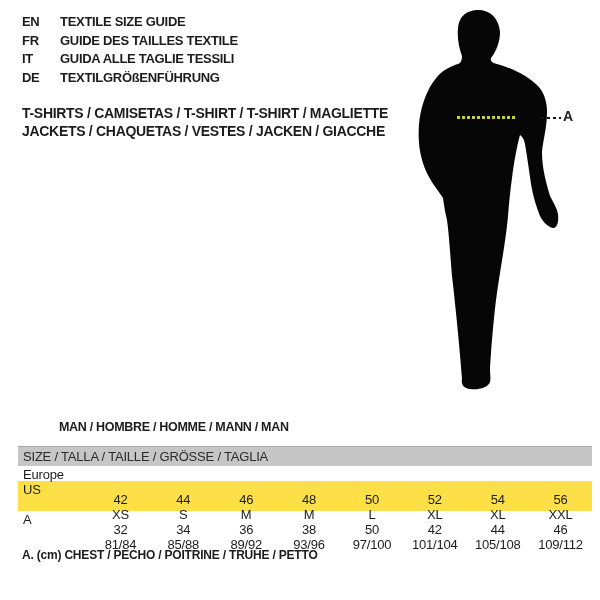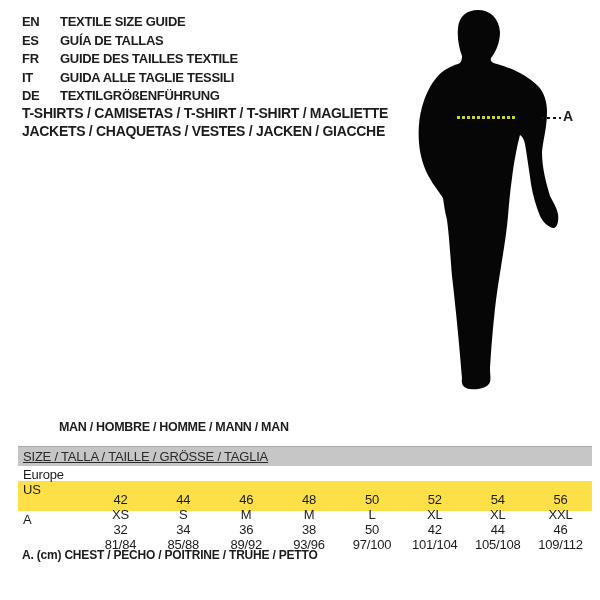--- a/index.html
+++ b/index.html
@@ -26,40 +26,36 @@
     background:repeating-linear-gradient(90deg,#141414 0 3px,transparent 3px 6px);}
   .measure-label{position:absolute;left:563px;top:108px;font-size:14px;font-weight:700;
     letter-spacing:-0.2px;}
   
   .man-title{position:absolute;left:22px;top:420px;font-weight:700;font-size:12.5px;
     letter-spacing:-0.3px;margin-left:37px;}
   
   .size-table{position:absolute;left:18px;top:446px;width:574px;
     font-size:13px;letter-spacing:-0.2px;}
   .thead{height:19px;line-height:19px;background:#c6c6c6;border-top:1px solid #a9a9a9;
-    padding-left:5px;color:#2a2a2a;text-decoration:underline;}
+    padding-left:5px;color:#2a2a2a;}
   .trow{display:flex;height:15px;line-height:17px;}
   .trow.shaded{background:#fde047;}
   .tlabel{flex:0 0 66px;padding-left:5px;}
   .tcell{flex:1;text-align:center;margin-top:25px;}
   
   .footnote{position:absolute;left:22px;top:548px;font-weight:700;font-size:12px;
     letter-spacing:-0.2px;}
 </style>
 </head>
 <body>
 
 <div class="lang-list">
   <div class="lang-row">
     <span class="lang-code">EN</span>
     <span class="lang-label">TEXTILE SIZE GUIDE</span>
-  </div>
-  <div class="lang-row">
-    <span class="lang-code">ES</span>
-    <span class="lang-label">GUÍA DE TALLAS</span>
   </div>
   <div class="lang-row">
     <span class="lang-code">FR</span>
     <span class="lang-label">GUIDE DES TAILLES TEXTILE</span>
   </div>
   <div class="lang-row">
     <span class="lang-code">IT</span>
     <span class="lang-label">GUIDA ALLE TAGLIE TESSILI</span>
   </div>
   <div class="lang-row">

